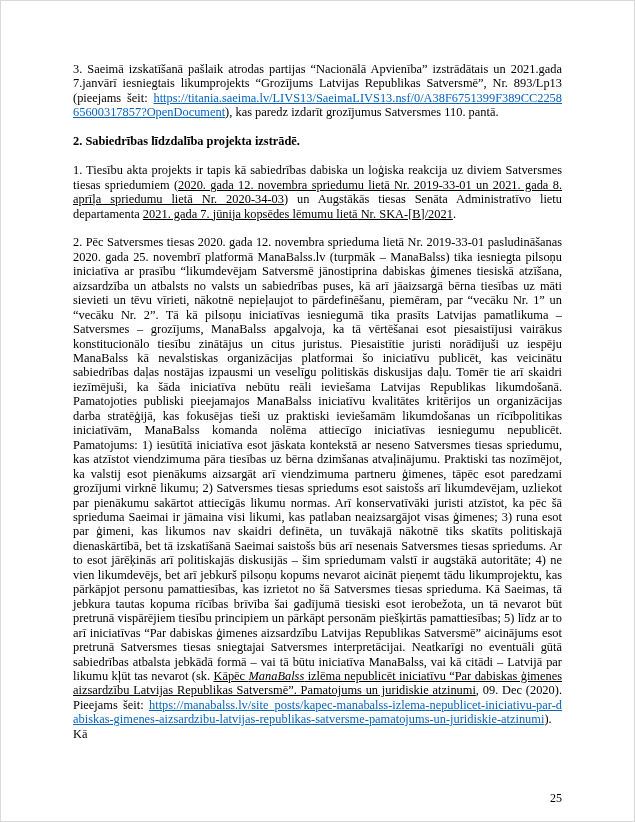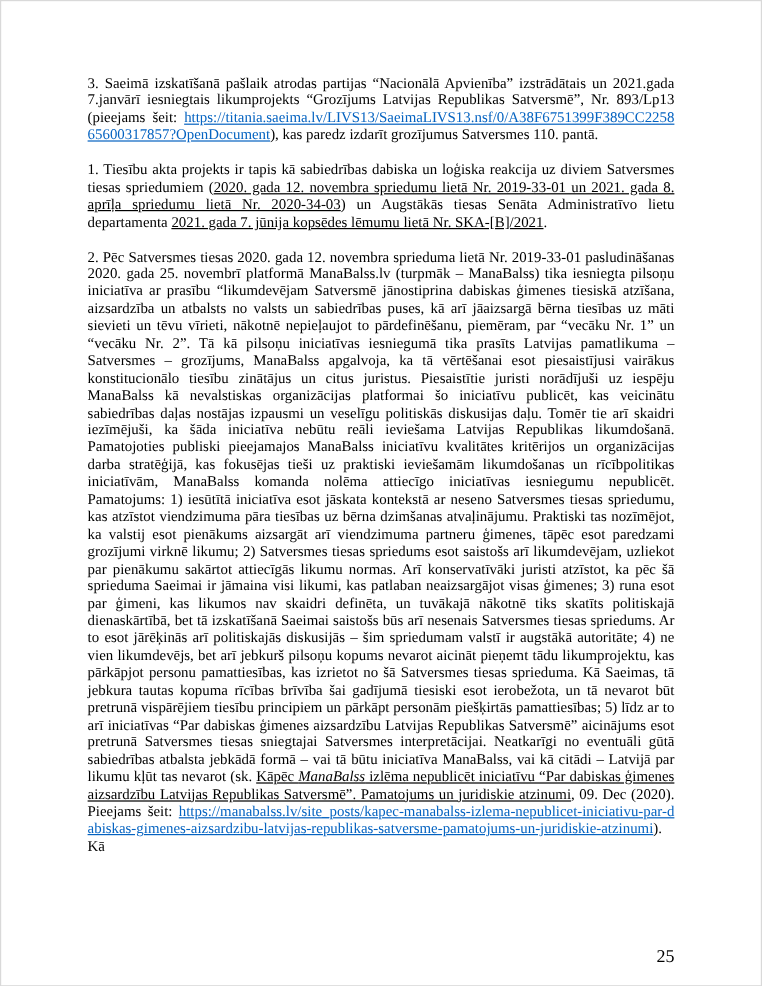--- a/index.html
+++ b/index.html
@@ -49,27 +49,28 @@
   .seg-ulink-italic {
     color: #000000;
     text-decoration: underline;
     font-style: italic;
     cursor: pointer;
   }
   .page-number {
     position: absolute;
     right: 72px;
     bottom: 16px;
-    font-size: 15px;
+    font-size: 12px;
     color: #000000;
   }
 </style>
 </head>
 <body>
 
 <div class="page">
   <div class="content">
       <p class="block paragraph"><span class="seg-normal">3. Saeimā izskatīšanā pašlaik atrodas partijas “Nacionālā Apvienība” izstrādātais un 2021.gada 7.janvārī iesniegtais likumprojekts “Grozījums Latvijas Republikas Satversmē”, Nr. 893/Lp13 (pieejams šeit: </span><a href="#" class="seg-link">https://titania.saeima.lv/LIVS13/SaeimaLIVS13.nsf/0/A38F6751399F389CC225865600317857?OpenDocument</a><span class="seg-normal">), kas paredz izdarīt grozījumus Satversmes 110. pantā.</span></p>
+      <p class="block heading"><span class="seg-normal">2. Sabiedrības līdzdalība projekta izstrādē.</span></p>
       <p class="block paragraph"><span class="seg-normal">1. Tiesību akta projekts ir tapis kā sabiedrības dabiska un loģiska reakcija uz diviem Satversmes tiesas spriedumiem (</span><span class="seg-ulink">2020. gada 12. novembra spriedumu lietā Nr. 2019-33-01 un 2021. gada 8. aprīļa spriedumu lietā Nr. 2020-34-03</span><span class="seg-normal">) un Augstākās tiesas Senāta Administratīvo lietu departamenta </span><span class="seg-ulink">2021. gada 7. jūnija kopsēdes lēmumu lietā Nr. SKA-[B]/2021</span><span class="seg-normal">.</span></p>
       <p class="block paragraph"><span class="seg-normal">2. Pēc Satversmes tiesas 2020. gada 12. novembra sprieduma lietā Nr. 2019-33-01 pasludināšanas 2020. gada 25. novembrī platformā </span><span class="seg-italic">ManaBalss.lv</span><span class="seg-normal"> (turpmāk – </span><span class="seg-italic">ManaBalss</span><span class="seg-normal">) tika iesniegta pilsoņu iniciatīva ar prasību “likumdevējam Satversmē jānostiprina dabiskas ģimenes tiesiskā atzīšana, aizsardzība un atbalsts no valsts un sabiedrības puses, kā arī jāaizsargā bērna tiesības uz māti sievieti un tēvu vīrieti, nākotnē nepieļaujot to pārdefinēšanu, piemēram, par “vecāku Nr. 1” un “vecāku Nr. 2”. Tā kā pilsoņu iniciatīvas iesniegumā tika prasīts Latvijas pamatlikuma – Satversmes – grozījums, </span><span class="seg-italic">ManaBalss</span><span class="seg-normal"> apgalvoja, ka tā vērtēšanai esot piesaistījusi vairākus konstitucionālo tiesību zinātājus un citus juristus. Piesaistītie juristi norādījuši uz iespēju </span><span class="seg-italic">ManaBalss</span><span class="seg-normal"> kā nevalstiskas organizācijas platformai šo iniciatīvu publicēt, kas veicinātu sabiedrības daļas nostājas izpausmi un veselīgu politiskās diskusijas daļu. Tomēr tie arī skaidri iezīmējuši, ka šāda iniciatīva nebūtu reāli ieviešama Latvijas Republikas likumdošanā. Pamatojoties publiski pieejamajos </span><span class="seg-italic">ManaBalss</span><span class="seg-normal"> iniciatīvu kvalitātes kritērijos un organizācijas darba stratēģijā, kas fokusējas tieši uz praktiski ieviešamām likumdošanas un rīcībpolitikas iniciatīvām, </span><span class="seg-italic">ManaBalss</span><span class="seg-normal"> komanda nolēma attiecīgo iniciatīvas iesniegumu nepublicēt. Pamatojums: 1) iesūtītā iniciatīva esot jāskata kontekstā ar neseno Satversmes tiesas spriedumu, kas atzīstot viendzimuma pāra tiesības uz bērna dzimšanas atvaļinājumu. Praktiski tas nozīmējot, ka valstij esot pienākums aizsargāt arī viendzimuma partneru ģimenes, tāpēc esot paredzami grozījumi virknē likumu; 2) Satversmes tiesas spriedums esot saistošs arī likumdevējam, uzliekot par pienākumu sakārtot attiecīgās likumu normas. Arī konservatīvāki juristi atzīstot, ka pēc šā sprieduma Saeimai ir jāmaina visi likumi, kas patlaban neaizsargājot visas ģimenes; 3) runa esot par ģimeni, kas likumos nav skaidri definēta, un tuvākajā nākotnē tiks skatīts politiskajā dienaskārtībā, bet tā izskatīšanā Saeimai saistošs būs arī nesenais Satversmes tiesas spriedums. Ar to esot jārēķinās arī politiskajās diskusijās – šim spriedumam valstī ir augstākā autoritāte; 4) ne vien likumdevējs, bet arī jebkurš pilsoņu kopums nevarot aicināt pieņemt tādu likumprojektu, kas pārkāpjot personu pamattiesības, kas izrietot no šā Satversmes tiesas sprieduma. Kā Saeimas, tā jebkura tautas kopuma rīcības brīvība šai gadījumā tiesiski esot ierobežota, un tā nevarot būt pretrunā vispārējiem tiesību principiem un pārkāpt personām piešķirtās pamattiesības; 5) līdz ar to arī iniciatīvas “Par dabiskas ģimenes aizsardzību Latvijas Republikas Satversmē” aicinājums esot pretrunā Satversmes tiesas sniegtajai Satversmes interpretācijai. Neatkarīgi no eventuāli gūtā sabiedrības atbalsta jebkādā formā – vai tā būtu iniciatīva </span><span class="seg-italic">ManaBalss</span><span class="seg-normal">, vai kā citādi – Latvijā par likumu kļūt tas nevarot (sk. </span><span class="seg-ulink">Kāpēc </span><span class="seg-ulink-italic">ManaBalss</span><span class="seg-ulink"> izlēma nepublicēt iniciatīvu “Par dabiskas ģimenes aizsardzību Latvijas Republikas Satversmē”. Pamatojums un juridiskie atzinumi</span><span class="seg-normal">, 09. Dec (2020). Pieejams šeit: </span><a href="#" class="seg-link">https://manabalss.lv/site_posts/kapec-manabalss-izlema-nepublicet-iniciativu-par-dabiskas-gimenes-aizsardzibu-latvijas-republikas-satversme-pamatojums-un-juridiskie-atzinumi</a><span class="seg-normal">). Kā</span></p>
     </div>
   <div class="page-number">25</div>
 </div>
 
 </body></html>

